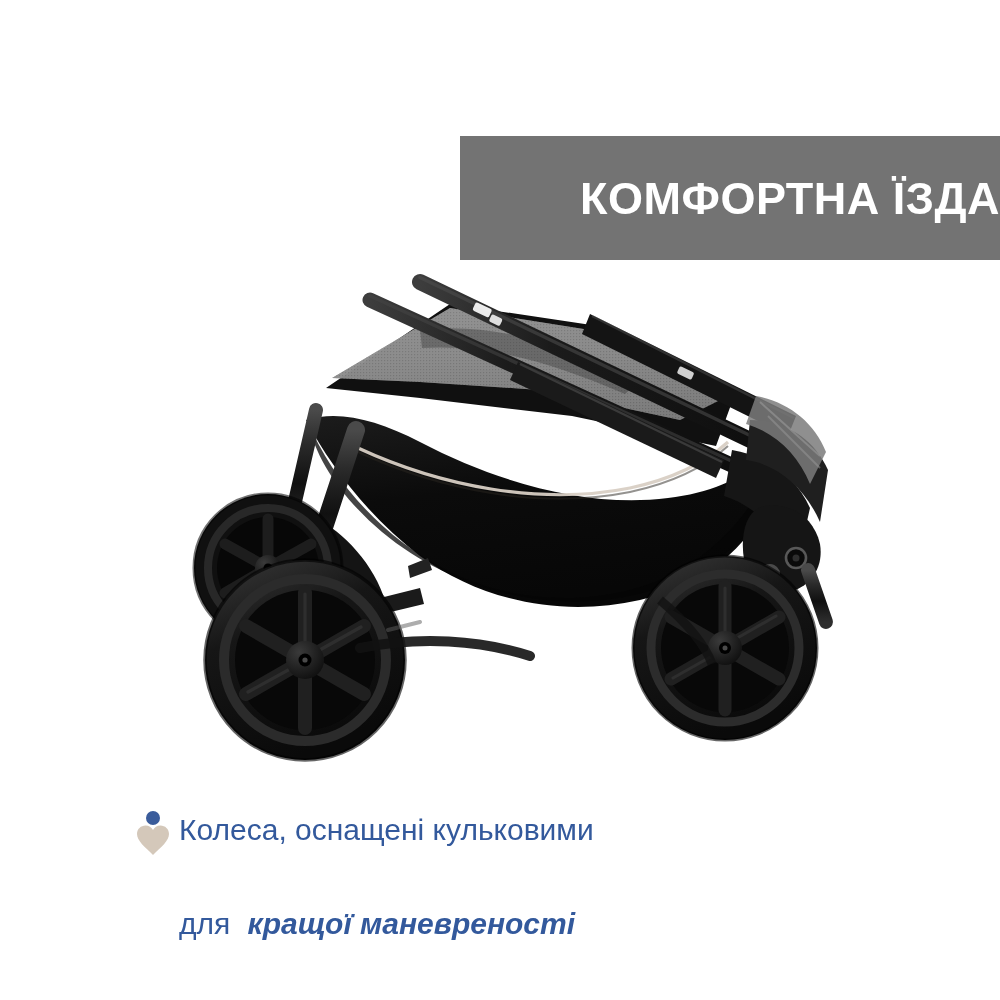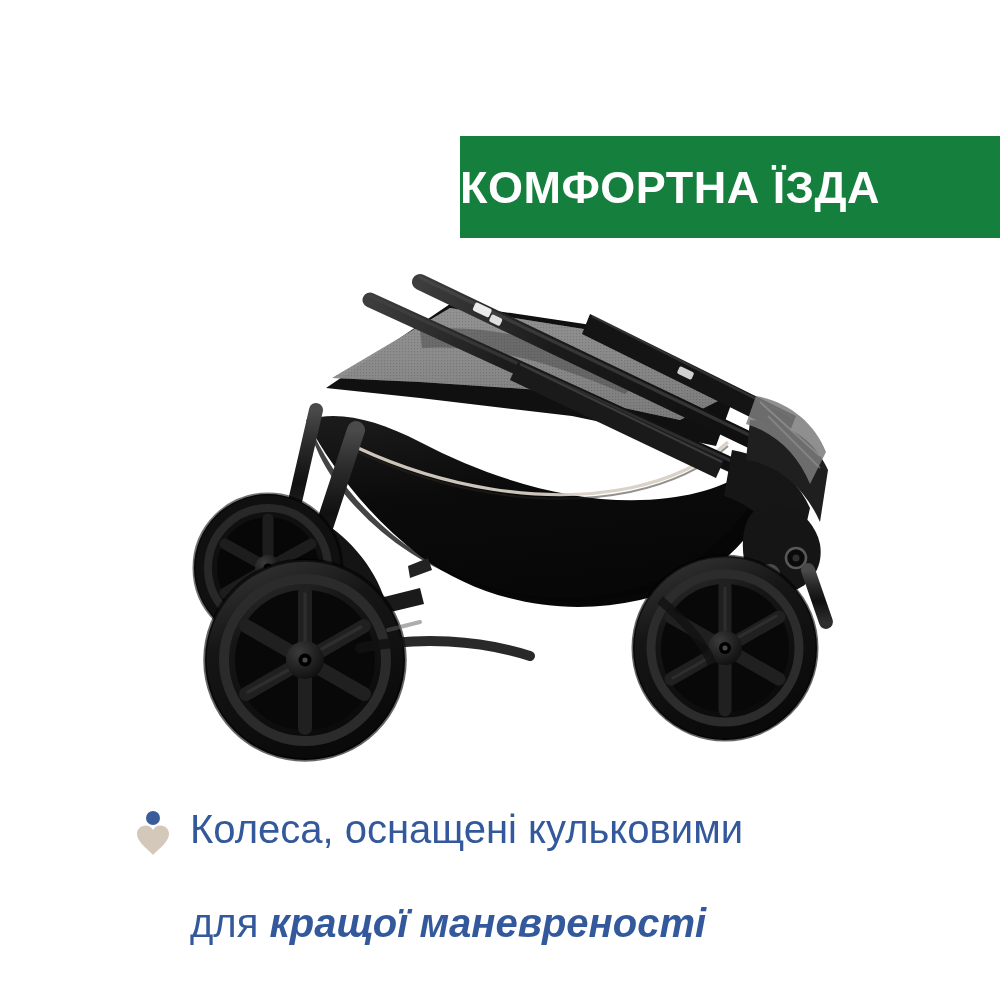--- a/index.html
+++ b/index.html
@@ -9,23 +9,23 @@
     font-family:"Liberation Sans", sans-serif;
     overflow:hidden;
     position:relative;
   }
   .page{position:absolute;left:0;top:0;width:1000px;height:1000px;background:#fff;}
 
   
   .banner{
     position:absolute;
     left:460px;top:136px;
-    width:540px;height:102px;
-    background:#15803d;
-    display:flex;align-items:center;justify-content:flex-start;
+    width:540px;height:124px;
+    background:#737373;
+    display:flex;align-items:center;justify-content:flex-end;
   }
   .banner-text{
     color:#ffffff;
     font-size:45px;
     font-weight:bold;
     letter-spacing:0.5px;
     line-height:1;
     white-space:nowrap;
     font-family:"Liberation Sans", sans-serif;
   }
@@ -45,31 +45,32 @@
     width:790px;
   }
   .bullet-icon{
     position:absolute;
     left:0px;top:4px;
     width:34px;height:46px;
   }
   .bullet-icon svg{display:block;width:100%;height:100%;}
   .caption-text{
     position:absolute;
-    left:54px;top:0px;
+    left:43px;top:0px;
     width:744px;
     color:#33599c;
-    font-size:40px;
+    font-size:30px;
     line-height:47px;
     font-family:"Liberation Sans", sans-serif;
     font-weight:400;
   }
   .caption-text .em{
     font-weight:bold;
     font-style:italic;
+    margin-left:9px;
   }
 </style>
 </head>
 <body>
 
 <div class="page">
 
   <div class="banner">
     <div class="banner-text">КОМФОРТНА ЇЗДА</div>
   </div>

